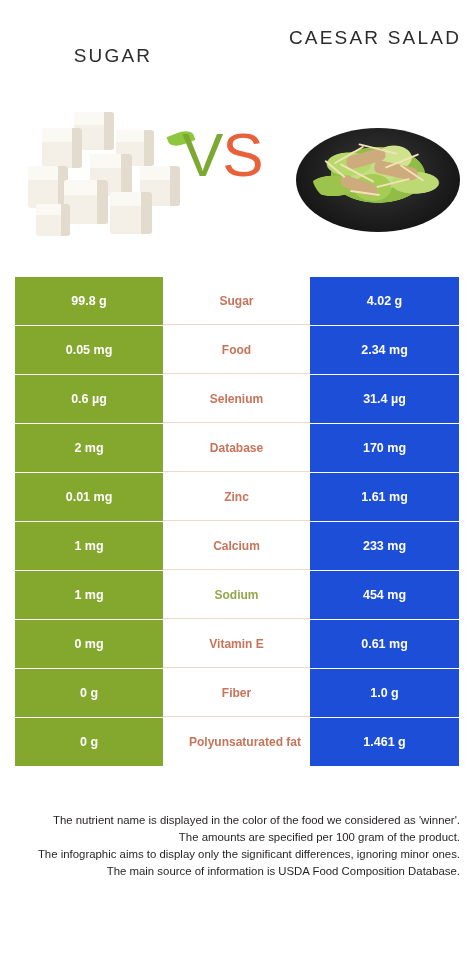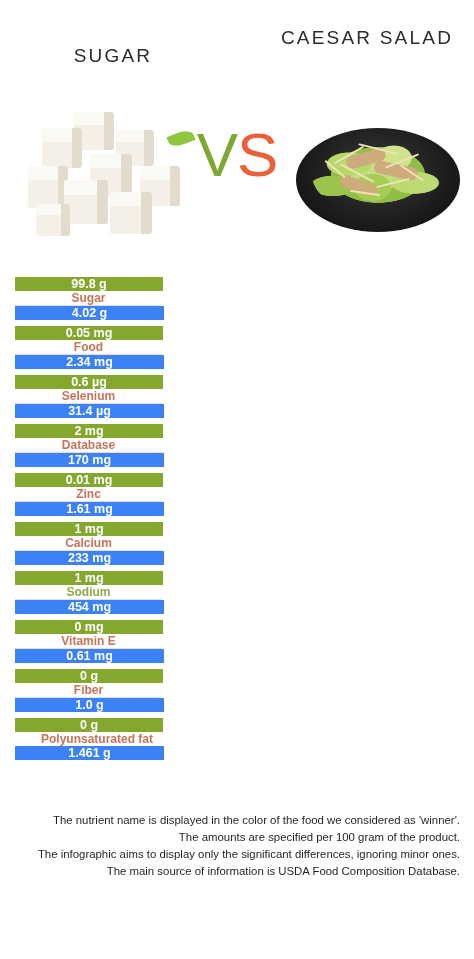--- a/index.html
+++ b/index.html
@@ -30,21 +30,21 @@
     color: #2b2b2b;
     line-height: 24px;
     text-transform: uppercase;
   }
   .food-title.left {
     left: 18px;
     top: 44px;
     width: 190px;
   }
   .food-title.right {
-    left: 272px;
+    left: 280px;
     top: 26px;
     width: 190px;
   }
 
   
   .hero {
     position: relative;
     height: 152px;
   }
   .hero-img {
@@ -52,21 +52,21 @@
     top: 0;
   }
   .hero-img.left  { left: 28px;  width: 168px; height: 140px; }
   .hero-img.right { left: 288px; width: 180px; height: 140px; }
 
   .vs-wrap {
     position: absolute;
     left: 182px;
     top: 16px;
     width: 110px;
-    text-align: center;
+    text-align: left;
     font-family: "Liberation Sans", sans-serif;
     font-size: 62px;
     font-weight: 400;
     line-height: 62px;
     letter-spacing: -1px;
     z-index: 5;
   }
   .vs-v { color: #7DA933; }
   .vs-s { color: #E8613B; }
 
@@ -134,21 +134,20 @@
   .table {
     position: absolute;
     left: 15px;
     top: 277px;
     width: 444px;
   }
   .row {
     display: flex;
     height: 48px;
     margin-bottom: 1px;
-    flex-direction: column;
   }
   .cell {
     display: flex;
     align-items: center;
     justify-content: center;
     font-size: 12.5px;
     font-weight: bold;
     box-sizing: border-box;
   }
   .cell.left-val {
@@ -158,21 +157,21 @@
   }
   .cell.name {
     width: 147px;
     background: #ffffff;
     font-size: 12px;
     border-bottom: 1px solid #f0d9cf;
   }
   .row:last-child .cell.name { border-bottom: none; padding-left: 17px; }
   .cell.right-val {
     width: 149px;
-    background: #3b82f6;
+    background: #1d4ed8;
     color: #ffffff;
   }
   .name.win-salad { color: #C8745A; }
   .name.win-sugar { color: #93A84A; }
 
   
   .footer {
     position: absolute;
     left: 0;
     top: 812px;

